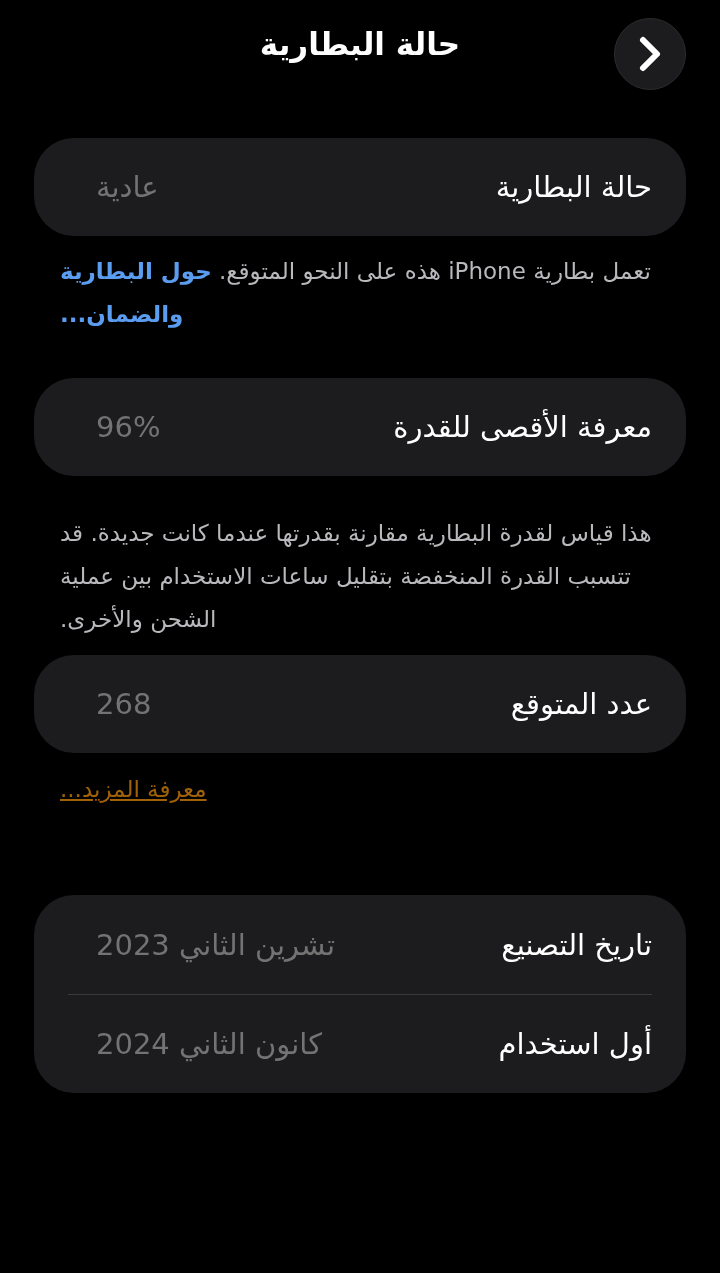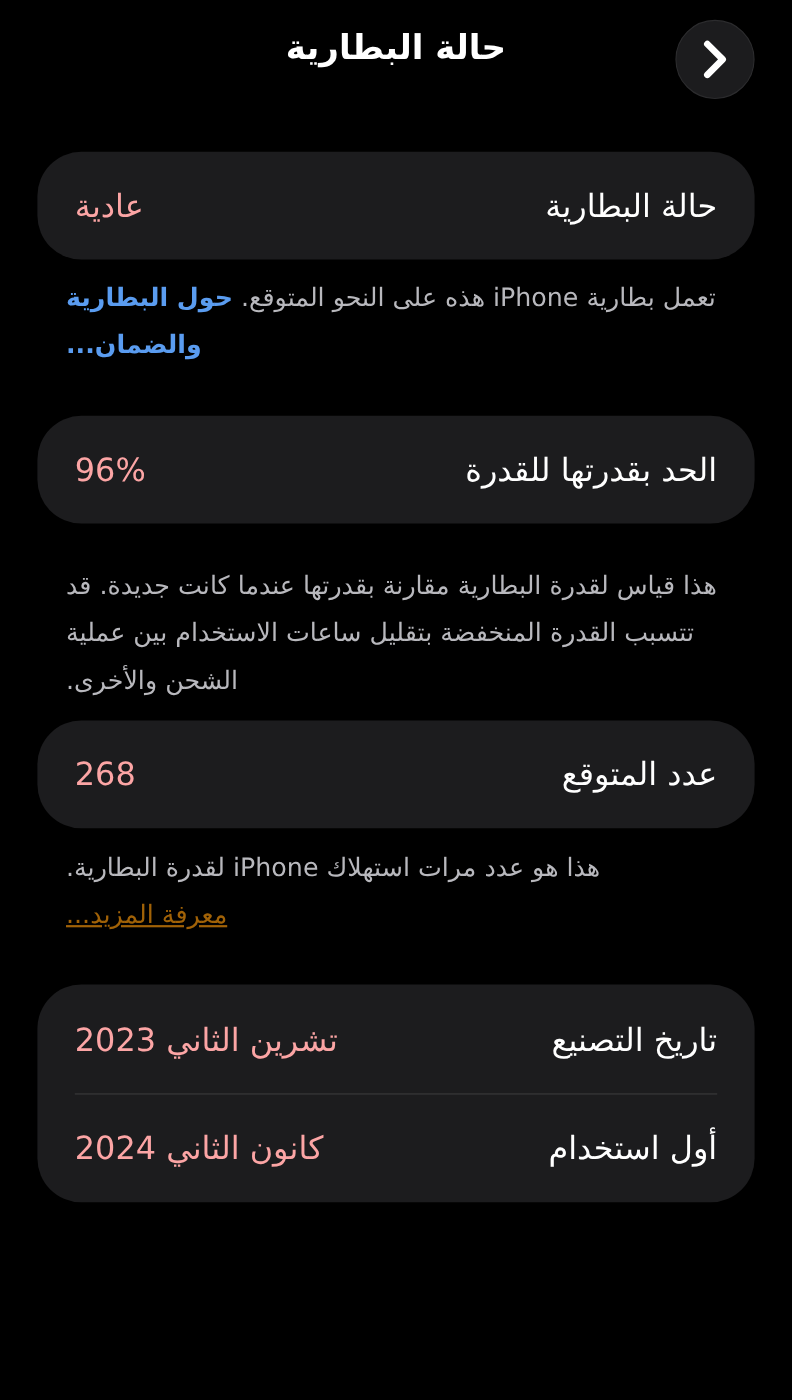--- a/index.html
+++ b/index.html
@@ -33,21 +33,21 @@
     position: absolute; left: 34px; width: 652px;
     background: #1c1c1e; border-radius: 40px;
     box-sizing: border-box;
   }
   .row {
     height: 98px; display: flex; align-items: center;
     justify-content: space-between; direction: rtl;
     padding: 0 34px;
   }
   .row-label { font-size: 29px; color: #ffffff; font-weight: 500; }
-  .row-value { font-size: 29px; color: #fca5a5; }
+  .row-value { font-size: 29px; color: #737373; margin-left: 28px; }
   .divider {
     height: 1px; background: #3a3a3c; margin: 0 34px;
   }
   .footer {
     position: absolute; left: 60px; width: 592px;
     direction: rtl; text-align: left;
     font-size: 23px; line-height: 43px; color: #b8b8bd;
   }
   .link { color: #a16207; text-decoration: underline; }
   .link-bold { color: #5a9cf0; font-weight: bold; }
@@ -69,36 +69,35 @@
     <span class="row-label">حالة البطارية</span>
     <span class="row-value">عادية</span>
   </div>
 </div>
 <div class="footer" style="top:250px;">
   <span>تعمل بطارية iPhone هذه على النحو المتوقع. </span><span class="link-bold">حول البطارية والضمان...</span>
 </div>
 
 <div class="card" style="top:378px;">
   <div class="row">
-    <span class="row-label">الحد بقدرتها للقدرة</span>
+    <span class="row-label">معرفة الأقصى للقدرة</span>
     <span class="row-value">96%</span>
   </div>
 </div>
 <div class="footer" style="top:512px;">
   <span>هذا قياس لقدرة البطارية مقارنة بقدرتها عندما كانت جديدة. قد تتسبب القدرة المنخفضة بتقليل ساعات الاستخدام بين عملية الشحن والأخرى.</span>
 </div>
 
 <div class="card" style="top:655px;">
   <div class="row">
     <span class="row-label">عدد المتوقع</span>
     <span class="row-value">268</span>
   </div>
 </div>
 <div class="footer" style="top:768px;">
-  <div>هذا هو عدد مرات استهلاك iPhone لقدرة البطارية.</div>
   <div class="link">معرفة المزيد...</div>
 </div>
 
 <div class="card" style="top:895px;">
   <div class="row" style="height:99px;">
     <span class="row-label">تاريخ التصنيع</span>
     <span class="row-value">تشرين الثاني 2023</span>
   </div>
   <div class="divider"></div>
   <div class="row">

